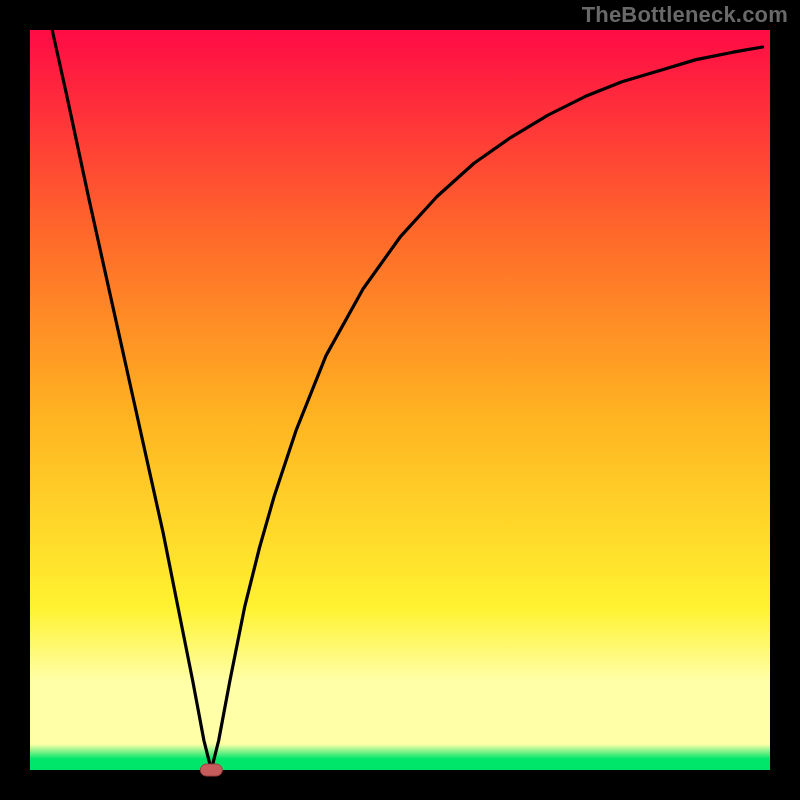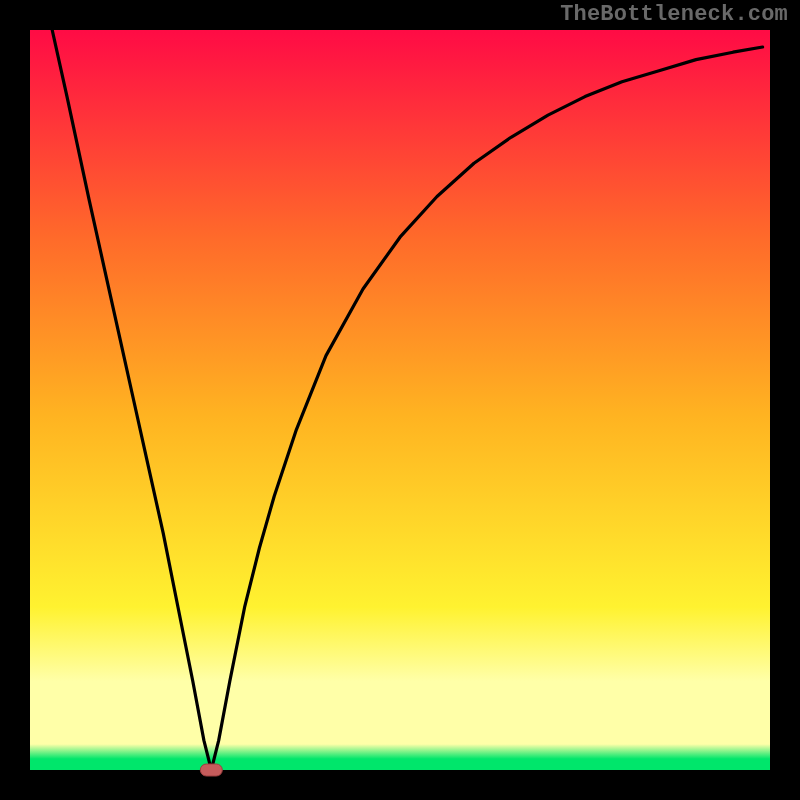--- a/index.html
+++ b/index.html
@@ -13,21 +13,21 @@
   .frame {
     position: relative;
     width: 800px;
     height: 800px;
     background: #000;
   }
   .watermark {
     position: absolute;
     top: 2px;
     right: 12px;
-    font-family: Liberation Mono, monospace;
+    font-family: Liberation Sans, sans-serif;
     font-size: 22px;
     font-weight: 600;
     color: #696969;
     letter-spacing: 0.2px;
   }
   svg {
     display: block;
   }
 </style>
 </head>

